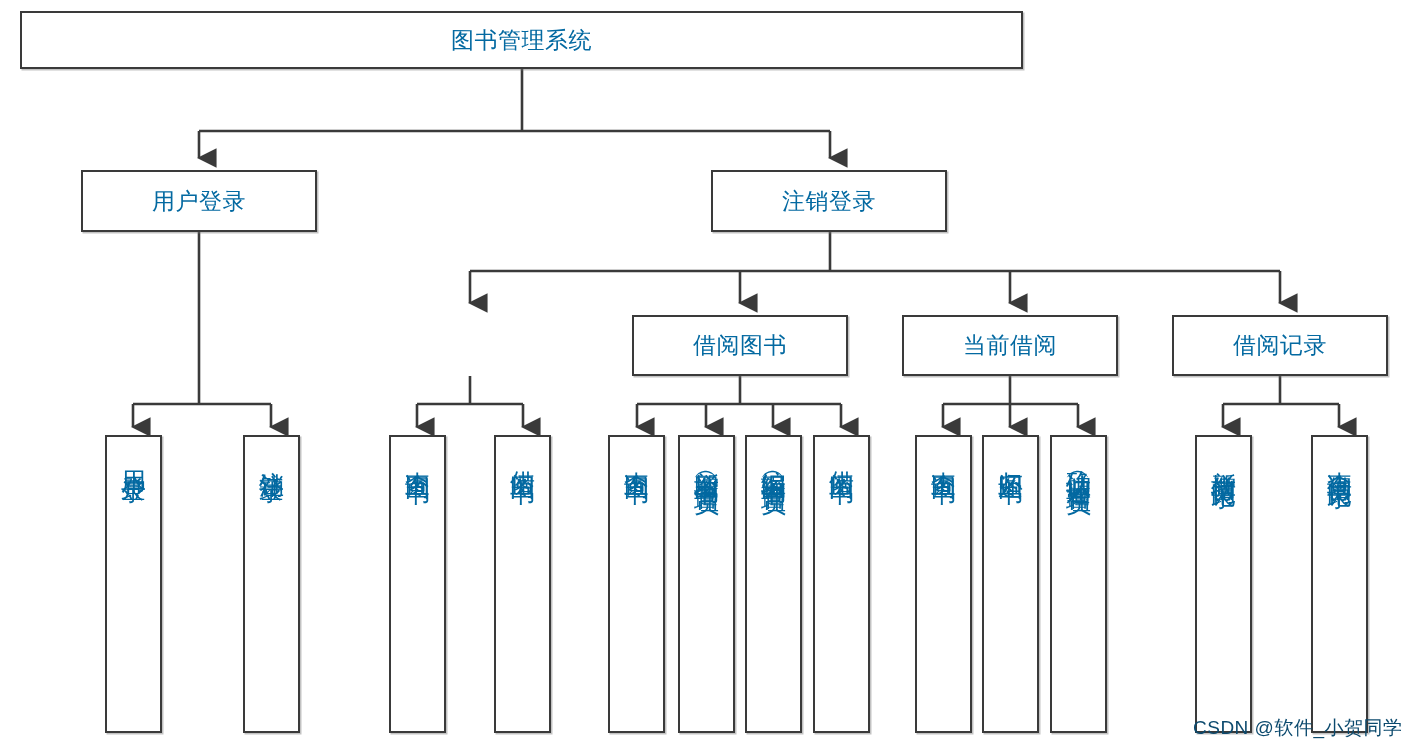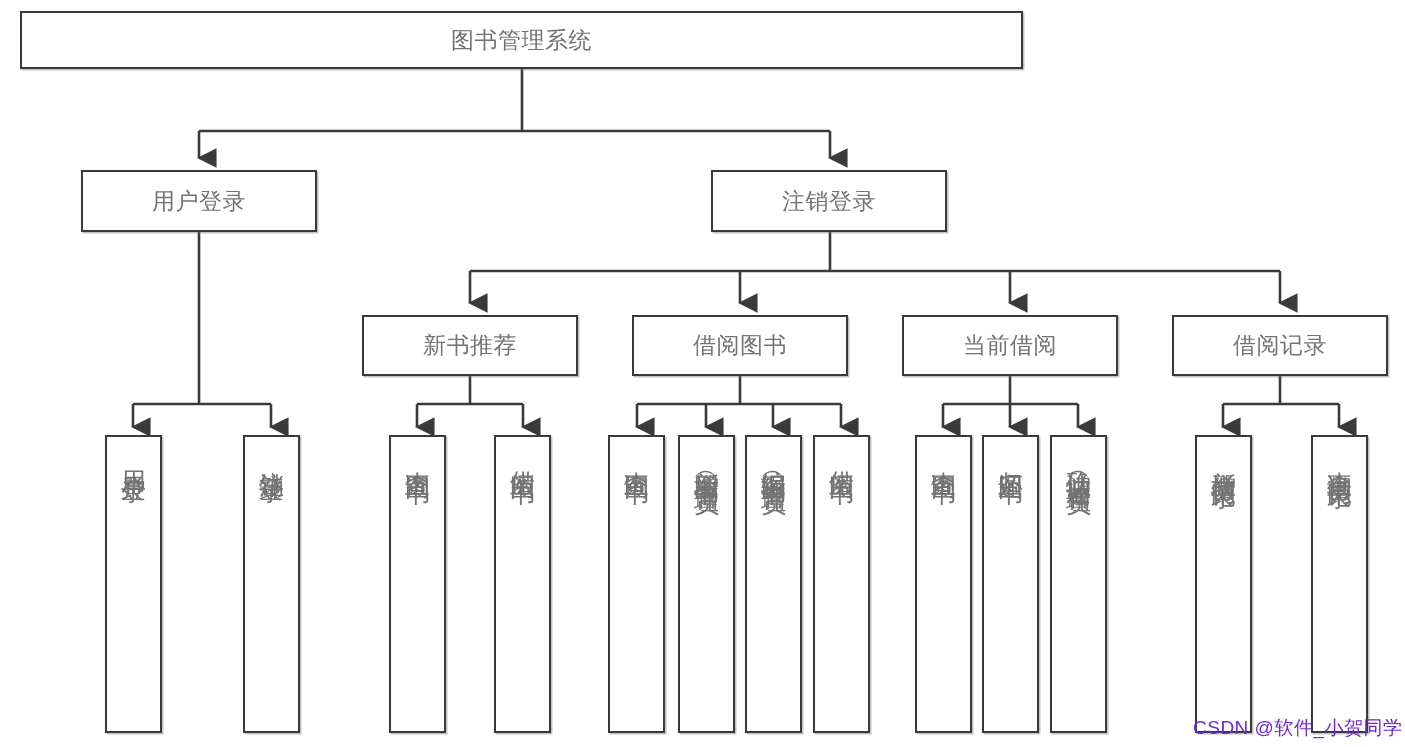--- a/index.html
+++ b/index.html
@@ -29,21 +29,21 @@
     position: absolute;
     box-sizing: border-box;
     border: 2px solid #3a3a3a;
     background: #ffffff;
     display: flex;
     align-items: center;
     justify-content: center;
     box-shadow: 1.5px 1.5px 0 rgba(120,120,120,0.45);
   }
   .node .label {
-    color: #737373;
+    color: #0369a1;
     line-height: 1.05;
     text-align: center;
     white-space: nowrap;
   }
   
   .node.h .label {
     font-size: 23px;
     letter-spacing: 0.5px;
   }
   .node.root .label {
@@ -58,21 +58,21 @@
   .node.v .label {
     writing-mode: vertical-rl;
     text-orientation: upright;
     font-size: 25px;
     line-height: 1.0;
     letter-spacing: 3px;
     white-space: nowrap;
   }
   .watermark {
     position: absolute;
-    color: #6d28d9;
+    color: #0c4a6e;
     font-size: 19px;
     white-space: nowrap;
     letter-spacing: 0.5px;
   }
 </style>
 </head>
 <body>
 
 <div id="canvas">
 
@@ -130,23 +130,20 @@
     <span class="label">图书管理系统</span>
   </div>
 
   <div class="node h" style="left:81px; top:170px; width:236px; height:62px;">
     <span class="label">用户登录</span>
   </div>
   <div class="node h" style="left:711px; top:170px; width:236px; height:62px;">
     <span class="label">注销登录</span>
   </div>
 
-  <div class="node h" style="left:362px; top:315px; width:216px; height:61px;">
-    <span class="label">新书推荐</span>
-  </div>
   <div class="node h" style="left:632px; top:315px; width:216px; height:61px;">
     <span class="label">借阅图书</span>
   </div>
   <div class="node h" style="left:902px; top:315px; width:216px; height:61px;">
     <span class="label">当前借阅</span>
   </div>
   <div class="node h" style="left:1172px; top:315px; width:216px; height:61px;">
     <span class="label">借阅记录</span>
   </div>
 

